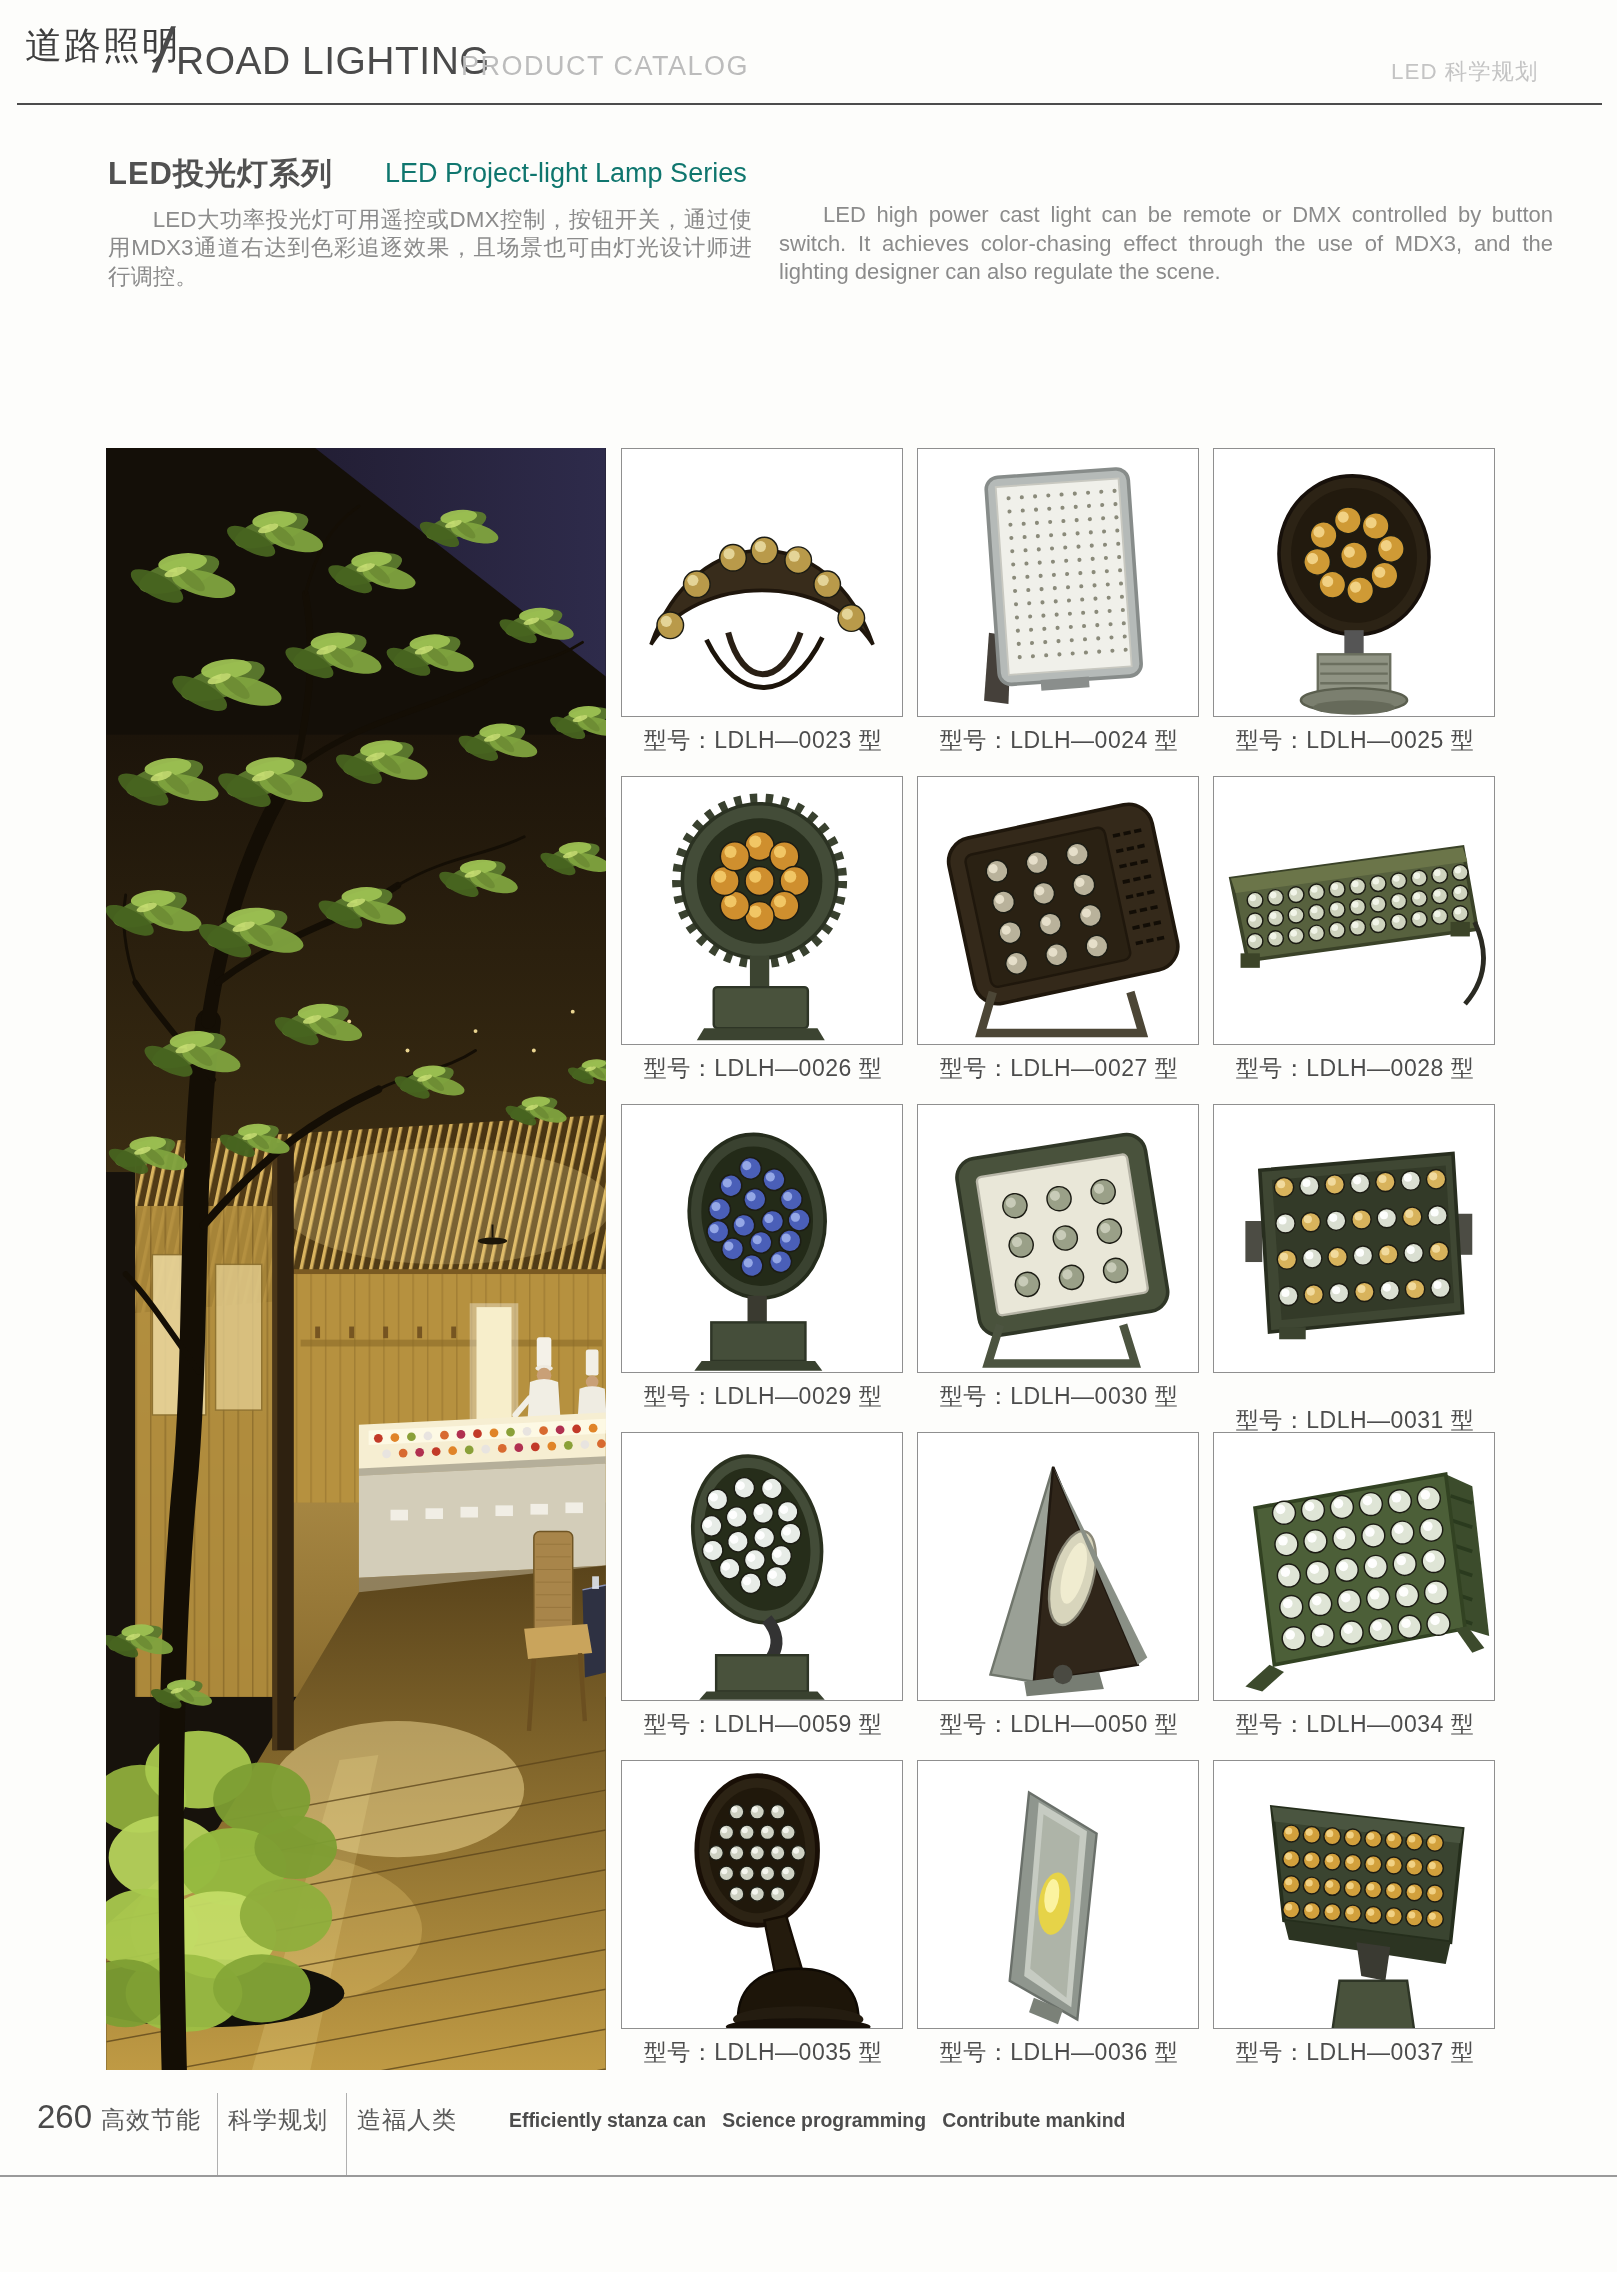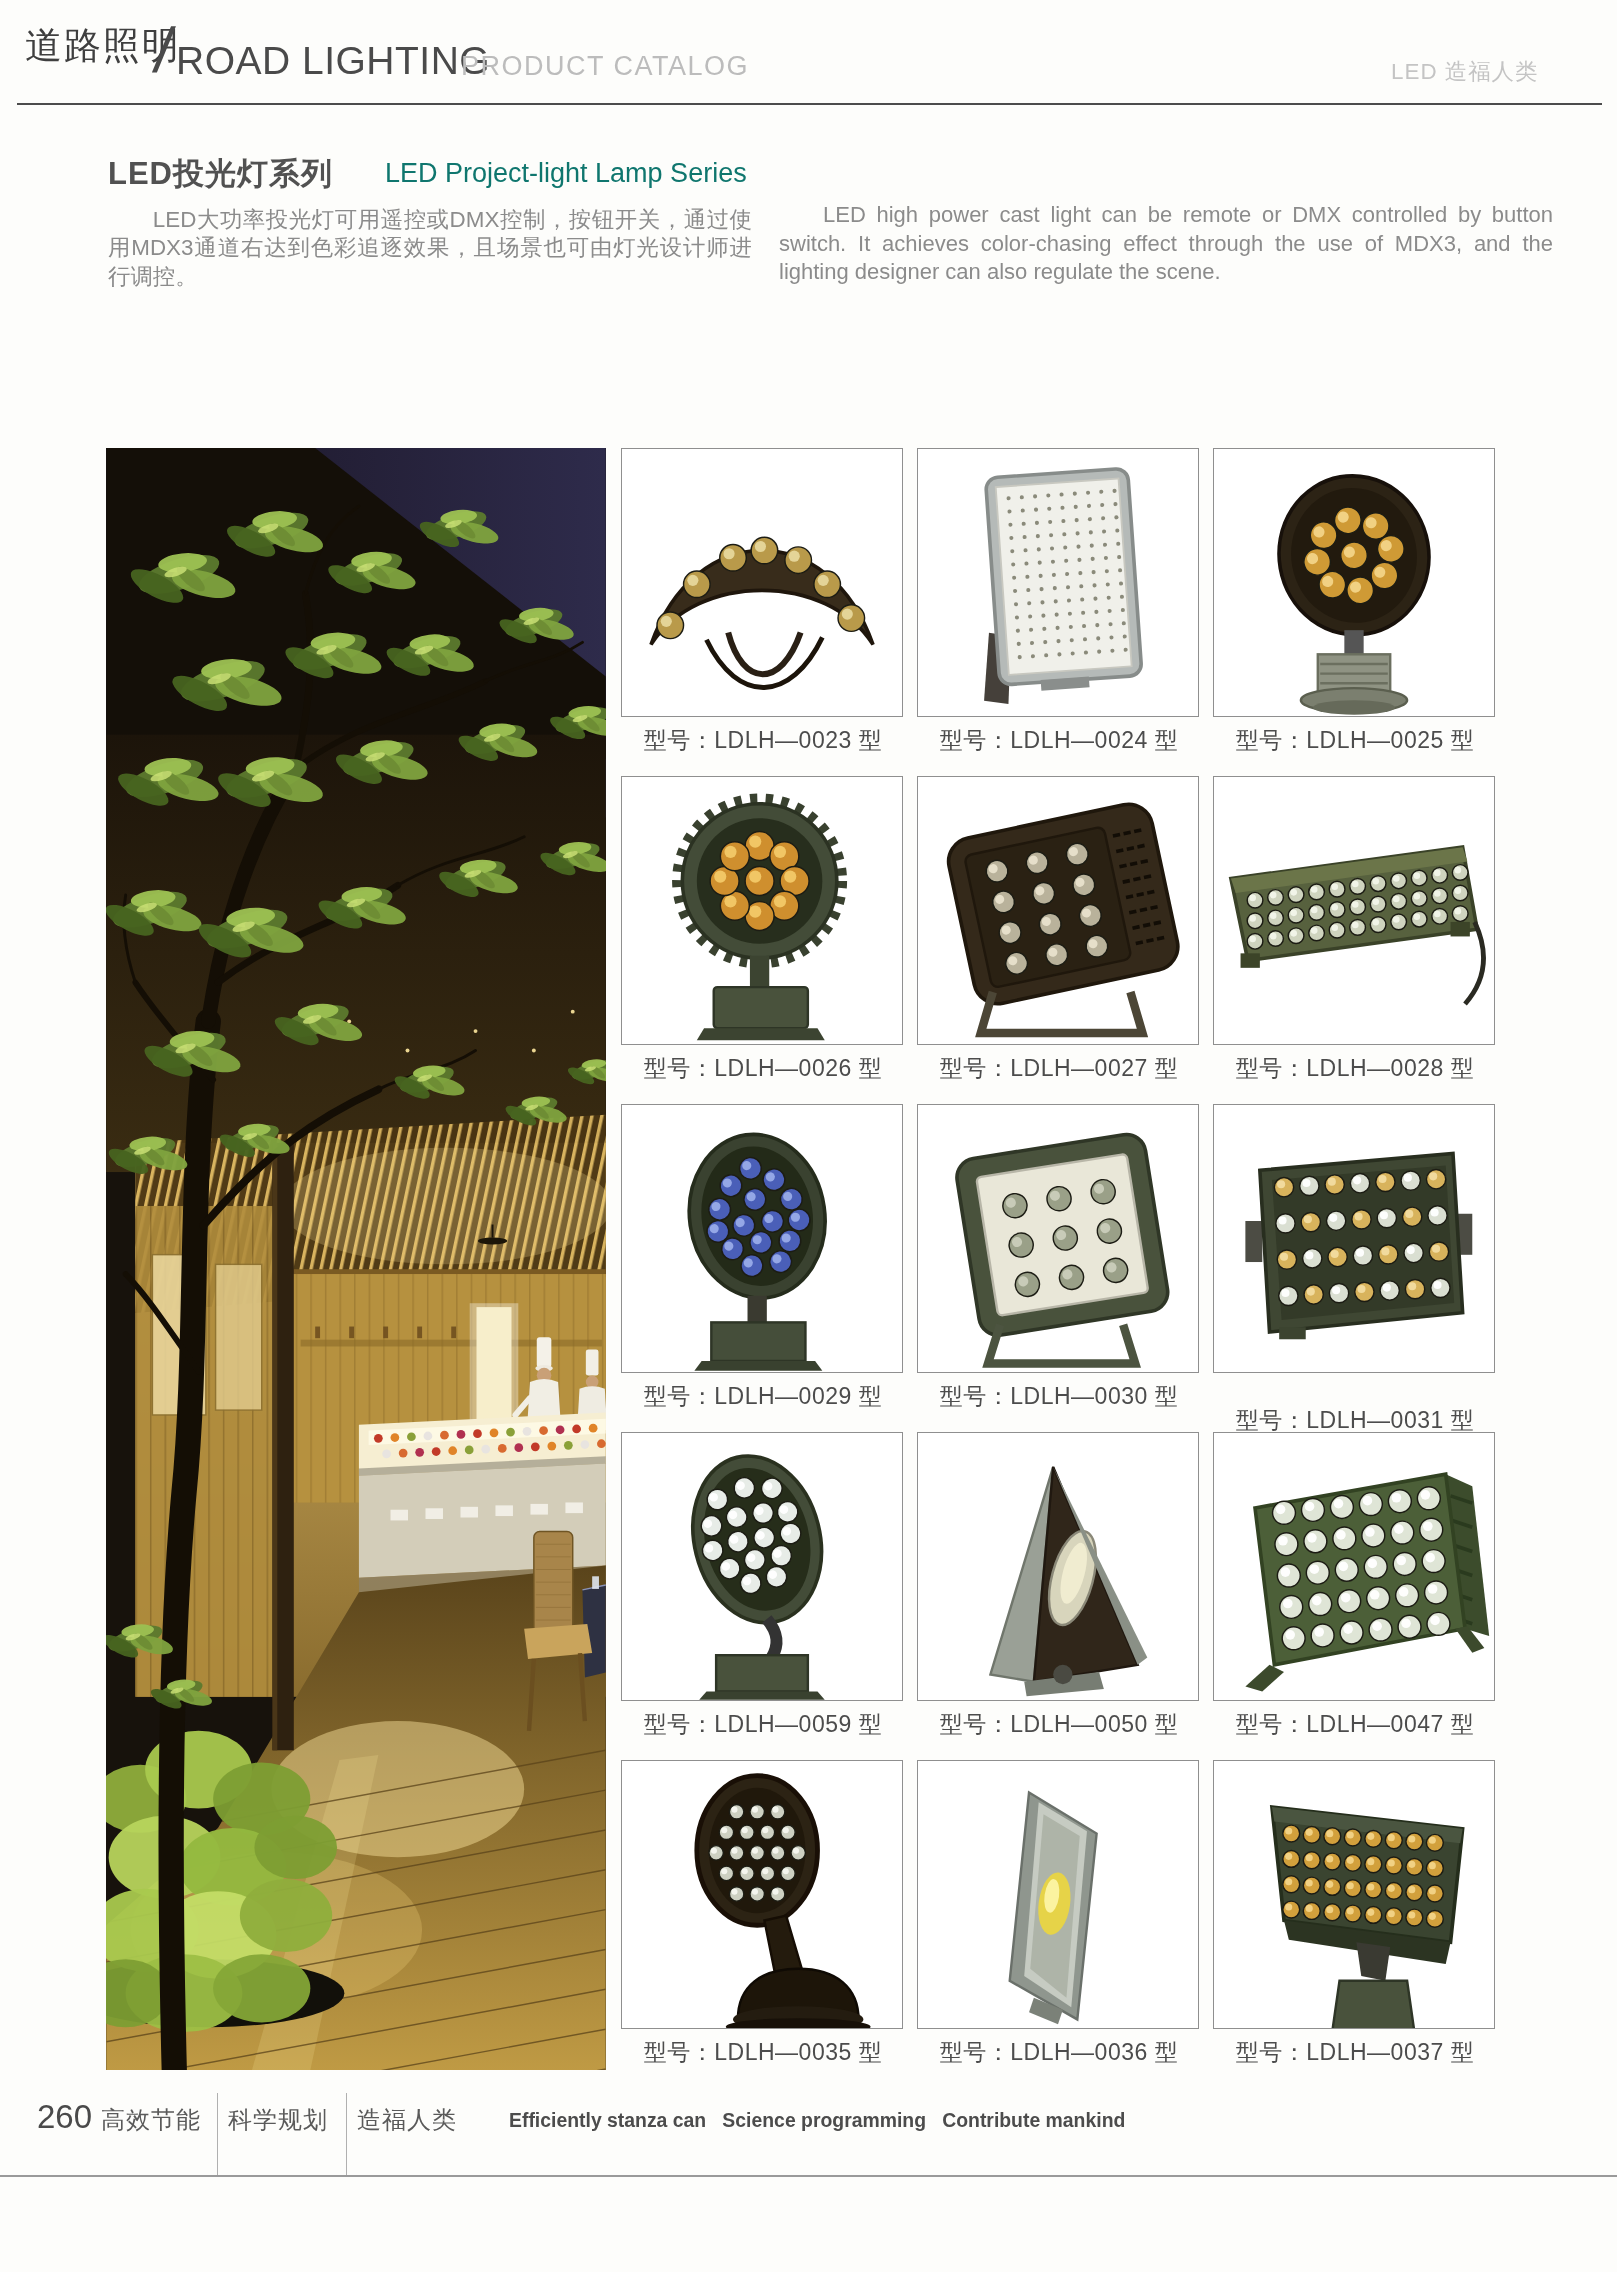--- a/index.html
+++ b/index.html
@@ -37,21 +37,21 @@
 </style>
 </head>
 <body>
 
 <div class="page">
 
   <div class="abs hdr-cn">道路照明</div>
   <div class="abs hdr-slash">/</div>
   <div class="abs hdr-en">ROAD LIGHTING</div>
   <div class="abs hdr-sub">PRODUCT CATALOG</div>
-  <div class="abs hdr-right">LED 造福人类</div>
+  <div class="abs hdr-right">LED 科学规划</div>
   <div class="abs hdr-rule"></div>
 
   <div class="abs sec-title-cn">LED投光灯系列</div>
   <div class="abs sec-title-en">LED Project-light Lamp Series</div>
 
   <div class="abs cn-text">
     <p>LED大功率投光灯可用遥控或DMX控制，按钮开关，通过使用MDX3通道右达到色彩追逐效果，且场景也可由灯光设计师进行调控。</p>
   </div>
   <div class="abs en-text">
     <p>LED high power cast light can be remote or DMX controlled by button switch. It achieves color-chasing effect through the use of MDX3, and the lighting designer can also regulate the scene.</p>
@@ -1041,21 +1041,21 @@
           <circle cx="111.15" cy="162.35" r="3.9899999999999998" fill="#ffffff" opacity="0.95"></circle>
           <circle cx="138" cy="162.8" r="9.5" fill="#dfe5d6" stroke="#1c1c14" stroke-width="1.2"></circle>
           <circle cx="135.15" cy="159.95000000000002" r="3.9899999999999998" fill="#ffffff" opacity="0.95"></circle>
           <circle cx="162" cy="160.4" r="9.5" fill="#dfe5d6" stroke="#1c1c14" stroke-width="1.2"></circle>
           <circle cx="159.15" cy="157.55" r="3.9899999999999998" fill="#ffffff" opacity="0.95"></circle>
           <circle cx="186" cy="158" r="9.5" fill="#dfe5d6" stroke="#1c1c14" stroke-width="1.2"></circle>
           <circle cx="183.15" cy="155.15" r="3.9899999999999998" fill="#ffffff" opacity="0.95"></circle>
      <polygon points="46,192 26,210 40,214 58,198" fill="#3c4a2c"></polygon>
      <polygon points="200,162 214,182 224,178 210,160" fill="#3c4a2c"></polygon>
         </svg></div>
-      <div class="cell-label" style="left: 1213px; top: 1709px;">型号：LDLH—0047 型</div>
+      <div class="cell-label" style="left: 1213px; top: 1709px;">型号：LDLH—0034 型</div>
       <div class="cell-box" style="left: 621px; top: 1760px;"><svg viewBox="0 0 232 221" width="280" height="267">
           <ellipse cx="112" cy="74" rx="50" ry="62" fill="#2c2314" stroke="#190f06" stroke-width="4"></ellipse>
      <ellipse cx="112" cy="74" rx="40" ry="52" fill="#20180b"></ellipse>
           <circle cx="95" cy="42" r="6" fill="#cdd0c2" stroke="#1c1c14" stroke-width="1.2"></circle>
           <circle cx="93.2" cy="40.2" r="2.52" fill="#f5f7f0" opacity="0.95"></circle>
           <circle cx="112" cy="42" r="6" fill="#cdd0c2" stroke="#1c1c14" stroke-width="1.2"></circle>
           <circle cx="110.2" cy="40.2" r="2.52" fill="#f5f7f0" opacity="0.95"></circle>
           <circle cx="129" cy="42" r="6" fill="#cdd0c2" stroke="#1c1c14" stroke-width="1.2"></circle>
           <circle cx="127.2" cy="40.2" r="2.52" fill="#f5f7f0" opacity="0.95"></circle>
           <circle cx="86.5" cy="59" r="6" fill="#cdd0c2" stroke="#1c1c14" stroke-width="1.2"></circle>

